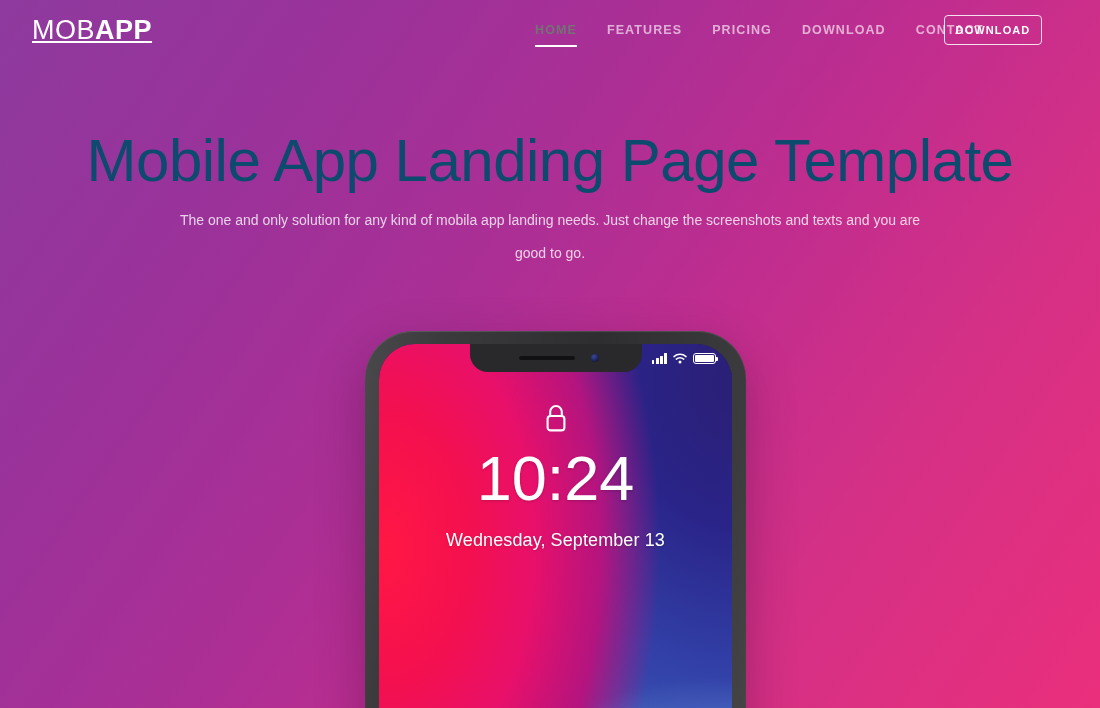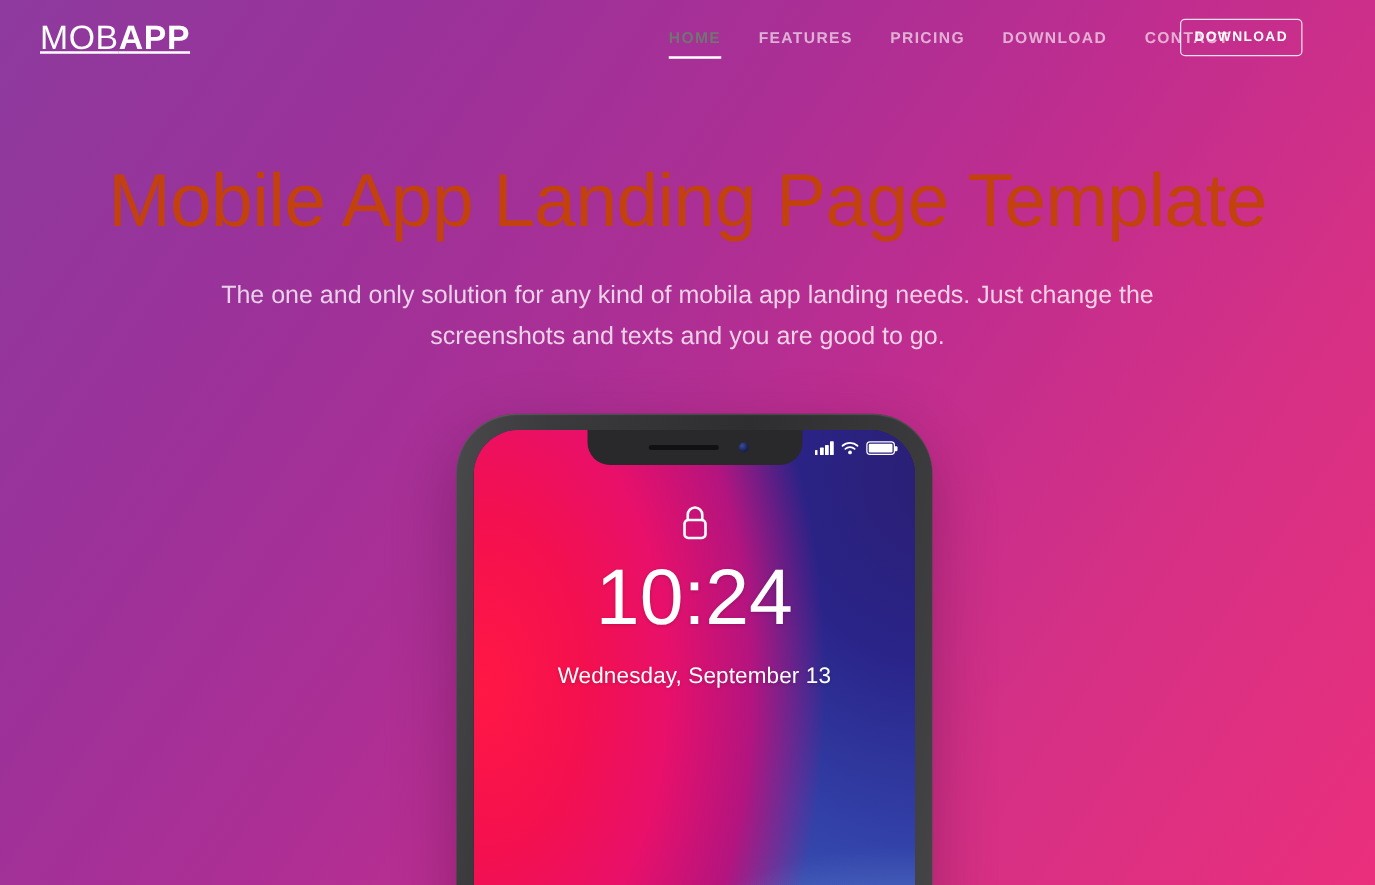--- a/index.html
+++ b/index.html
@@ -110,32 +110,32 @@
     z-index:20;
   }
 
   .hero-title {
     position:absolute;
     top:125px;
     left:0;
     width:1100px;
     font-size:60px;
     font-weight:300;
-    color:#c2410c;
+    color:#0c4a6e;
     letter-spacing:-0.5px;
     line-height:72px;
     white-space:nowrap;
   }
 
   .hero-sub {
     position:absolute;
-    top:220px;
+    top:204px;
     left:176px;
     width:748px;
-    font-size:20px;
+    font-size:14px;
     font-weight:400;
     line-height:33px;
     color:rgba(255,255,255,0.78);
   }
 
   
   .phone-wrap {
     position:absolute;
     left:365px;
     top:331px;

